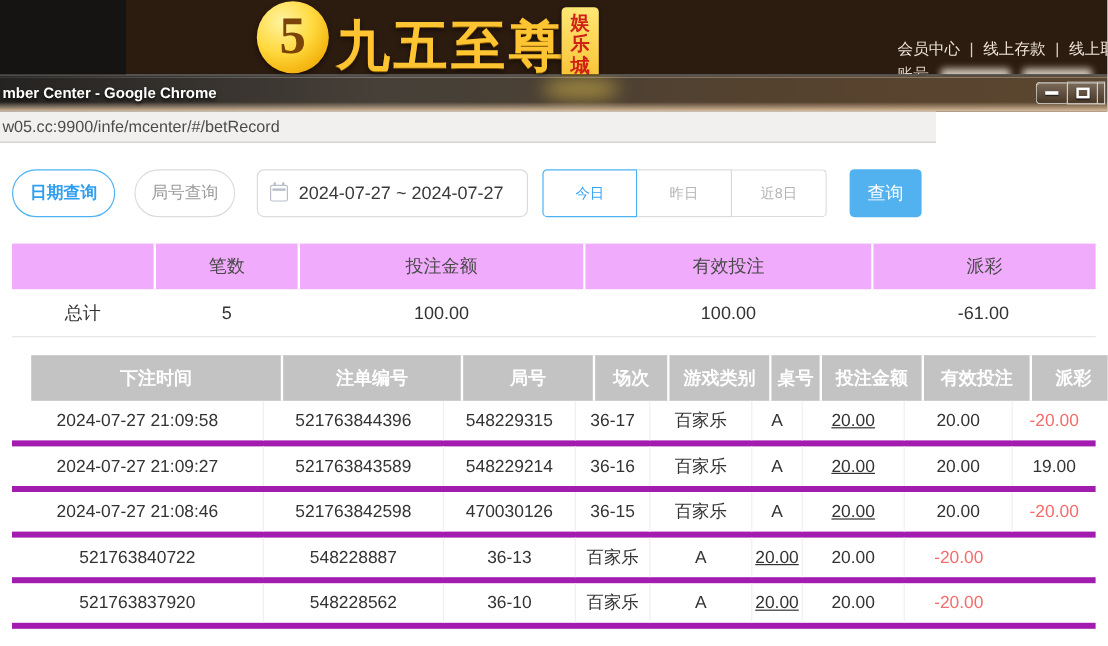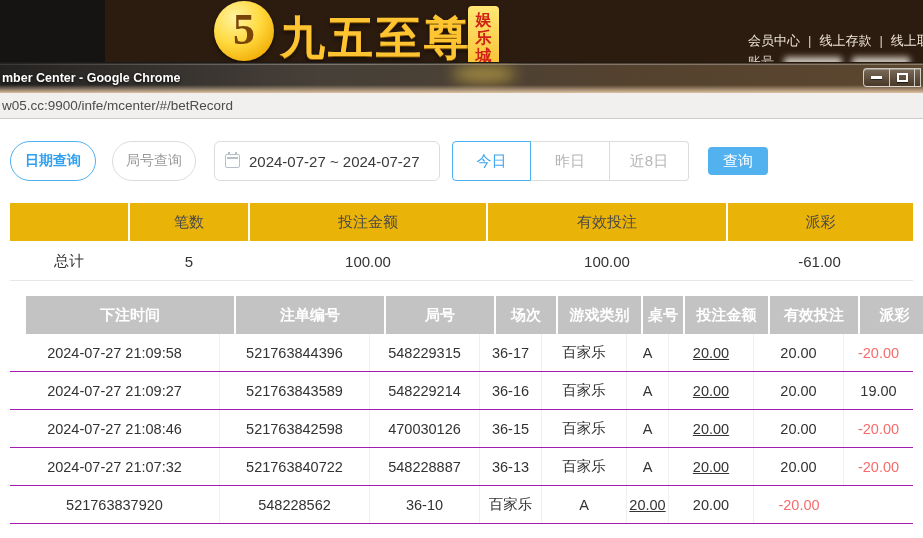--- a/index.html
+++ b/index.html
@@ -79,21 +79,21 @@
     box-shadow:inset 0 1px 0 rgba(255,255,255,.3);
   }
   .win-btn.min { border-radius:4px 0 0 4px; border-right:none; }
   .win-btn.max { border-radius:0; }
   .win-btn.close-sliver { width:6px; border-left:none; border-radius:0; }
   .glyph-min { width:11px; height:3px; background:#fff; box-shadow:0 1px 1px rgba(0,0,0,.6); }
   .glyph-max { width:11px; height:9px; border:2px solid #fff; box-shadow:0 1px 1px rgba(0,0,0,.6); }
 
   
   .urlbar {
-    position:absolute; top:93px; left:0; width:923px; height:26px; z-index:5;
+    position:absolute; top:93px; left:0; width:780px; height:26px; z-index:5;
     background:#f1f0ef; border-bottom:1px solid #cfcdcb;
   }
   .url-text { position:absolute; left:2px; top:5px; font-size:13.5px; color:#4c4c4c; white-space:nowrap; }
 
   
   .content { position:absolute; top:119px; left:0; width:923px; height:419px; background:#fff; z-index:4; }
 
   
   .filters { position:absolute; top:22px; left:10px; display:flex; align-items:center; }
   .pill {
@@ -108,58 +108,58 @@
   }
   .cal-icon { position:relative; width:15px; height:14px; border:1px solid #b9bfc9; border-radius:2px; margin-right:9px; }
   .cal-icon::before { content:""; position:absolute; top:2px; left:1px; right:1px; height:2px; background:#b9bfc9; }
   .cal-icon::after {
     content:""; position:absolute; top:-3px; left:2px; width:2px; height:3px;
     background:#b9bfc9; box-shadow:7px 0 0 #b9bfc9;
   }
   .date-value { font-size:15px; color:#3a3a3a; white-space:nowrap; }
   .quick-group { display:flex; margin-left:12px; }
   .quick-btn {
-    width:79px; height:40px; background:#fff; font-size:15px; color:#b5b5b5;
+    width:79px; height:40px; background:#fff; font-size:12px; color:#b5b5b5;
     border:1px solid #dcdcdc; border-left:none;
     display:flex; align-items:center; justify-content:center; cursor:pointer;
   }
   .quick-btn:first-child { border-radius:4px 0 0 4px; }
   .quick-btn:last-child { border-radius:0 4px 4px 0; }
   .quick-btn.active { border:1px solid #4db2f2; color:#39a3f1; }
   .search-btn {
-    margin-left:19px; width:60px; height:28px; border:none; border-radius:4px;
+    margin-left:19px; width:60px; height:40px; border:none; border-radius:4px;
     background:#52b2ef; color:#fff; font-size:15px; cursor:pointer;
     display:flex; align-items:center; justify-content:center;
   }
 
   
   .summary { position:absolute; top:84px; left:10px; width:903px; }
   .summary .s-row { display:grid; grid-template-columns:120px 120px 238px 240px 185px; }
   .summary .s-head { height:38px; }
   .summary .s-head > div {
-    background:#eab308; color:#4a4a4a; font-size:15px;
+    background:#f0abfc; color:#4a4a4a; font-size:15px;
     display:flex; align-items:center; justify-content:center; border-right:2px solid #fff;
   }
   .summary .s-head > div:last-child { border-right:none; }
   .summary .s-body { height:40px; border-bottom:1px solid #e6e6e6; }
   .summary .s-body > div {
     color:#333; font-size:15px; display:flex; align-items:center; justify-content:center;
     border-right:2px solid #fff; margin-top:1px;
   }
 
   
   .bet-table { position:absolute; top:177px; left:10px; width:903px; }
   .t-row { display:grid; grid-template-columns:210px 150px 110px 62px 85px 42px 85px 90px 69px; }
   .t-head { height:38px;padding-left:16px; }
   .t-head > div {
     background:#c3c3c3; color:#fff; font-size:15px; font-weight:bold;
     display:flex; align-items:center; justify-content:center; border-right:2px solid #fff;
   }
   .t-head > div:last-child { border-right:none; }
-  .t-body { height:38px; border-bottom:1px solid #a21caf; }
+  .t-body { height:38px; border-bottom:5px solid #a21caf; }
   .t-body > div {
     font-size:14.5px; color:#333;
     display:flex; align-items:center; justify-content:center; border-right:1px solid #efefef;
   }
   .t-body > div:last-child { border-right:none; }
   .cell-num { color:#4b5664; }
   .bet-link { color:#4aaef5; text-decoration:underline; cursor:pointer; }
   .amt.neg { color:#f56c6c; }
 </style>
 </head>
@@ -280,21 +280,20 @@
       <div class="cell-num">470030126</div>
       <div>36-15</div>
       <div>百家乐</div>
       <div>A</div>
       <div class="bet-link">20.00</div>
       <div>20.00</div>
       <div class="amt neg">-20.00</div>
     </div>
 
     <div class="t-row t-body">
-      <div>2024-07-27 21:07:32</div>
       <div class="cell-num">521763840722</div>
       <div class="cell-num">548228887</div>
       <div>36-13</div>
       <div>百家乐</div>
       <div>A</div>
       <div class="bet-link">20.00</div>
       <div>20.00</div>
       <div class="amt neg">-20.00</div>
     </div>
 

